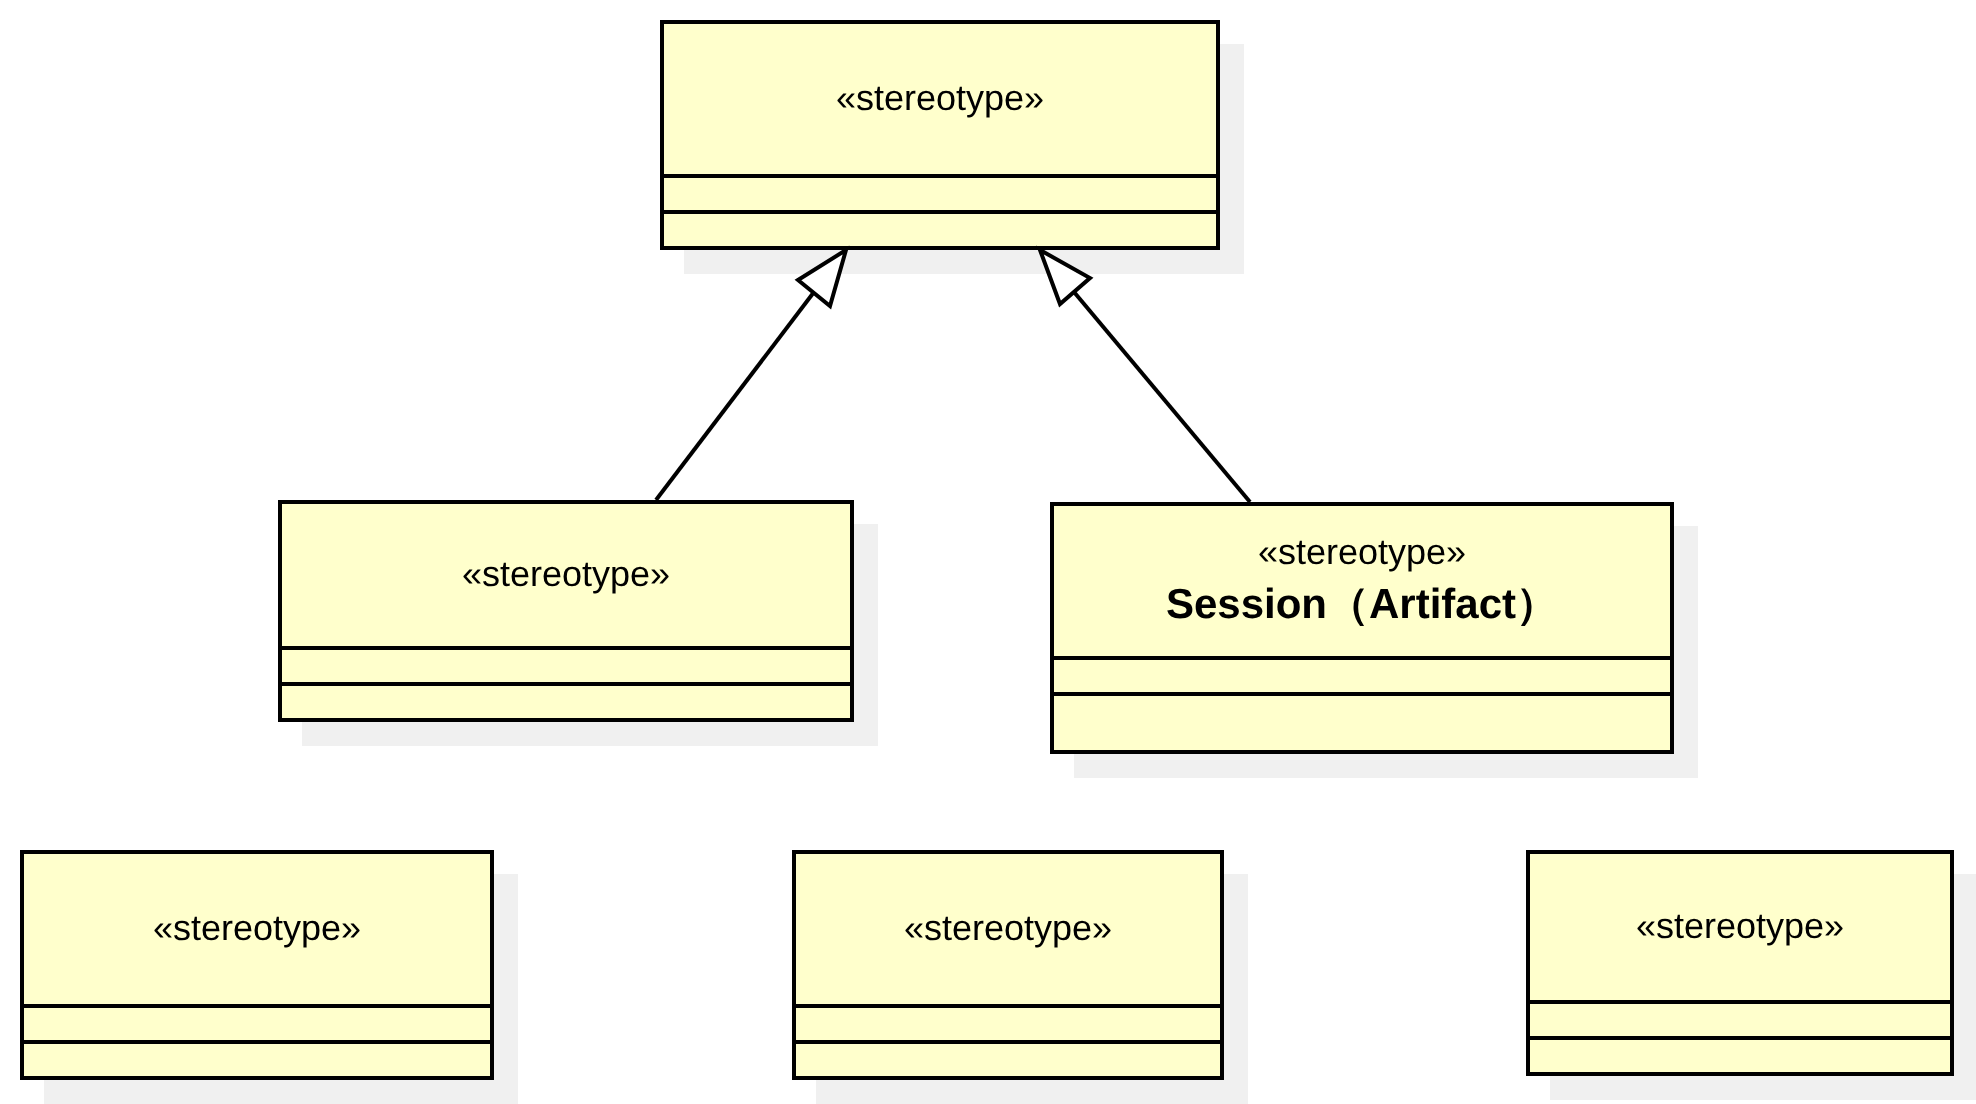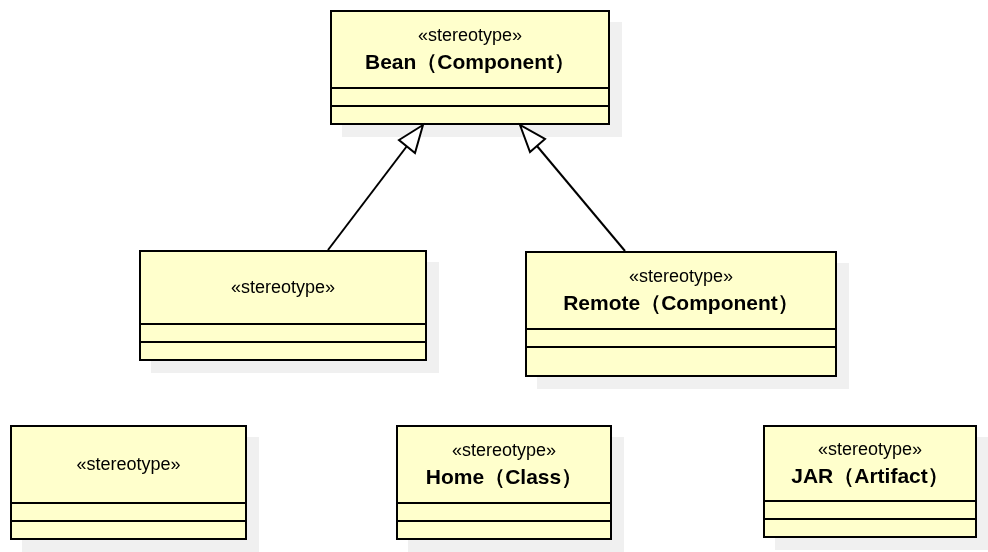--- a/index.html
+++ b/index.html
@@ -76,64 +76,61 @@
   .node-jar     { left: 763px; top: 425px; width: 214px; height: 113px; }
 </style>
 </head>
 <body>
 
 <div class="canvas">
 
   <div class="uml-node node-bean">
     <div class="title-compartment">
       <span class="stereotype-label">«stereotype»</span>
-      <span class="class-name">Bean（Component）</span>
     </div>
     <div class="compartment compartment-1"></div>
     <div class="compartment compartment-2"></div>
   </div>
 
   <div class="uml-node node-entity">
     <div class="title-compartment">
       <span class="stereotype-label">«stereotype»</span>
     </div>
     <div class="compartment compartment-1"></div>
     <div class="compartment compartment-2"></div>
   </div>
 
   <div class="uml-node node-session">
     <div class="title-compartment">
       <span class="stereotype-label">«stereotype»</span>
-      <span class="class-name">Remote（Component）</span>
+      <span class="class-name">Session（Artifact）</span>
     </div>
     <div class="compartment compartment-1"></div>
     <div class="compartment compartment-2"></div>
   </div>
 
   <div class="uml-node node-remote">
     <div class="title-compartment">
       <span class="stereotype-label">«stereotype»</span>
     </div>
     <div class="compartment compartment-1"></div>
     <div class="compartment compartment-2"></div>
   </div>
 
   <div class="uml-node node-home">
     <div class="title-compartment">
       <span class="stereotype-label">«stereotype»</span>
-      <span class="class-name">Home（Class）</span>
     </div>
     <div class="compartment compartment-1"></div>
     <div class="compartment compartment-2"></div>
   </div>
 
   <div class="uml-node node-jar">
     <div class="title-compartment">
       <span class="stereotype-label">«stereotype»</span>
-      <span class="class-name">JAR（Artifact）</span>
     </div>
     <div class="compartment compartment-1"></div>
     <div class="compartment compartment-2"></div>
   </div>
 
   <svg class="edges-layer" width="988" height="552" viewBox="0 0 988 552">
     <g>
       <line x1="328" y1="250" x2="407" y2="146"></line>
       <polygon points="423,125 399,140 415,153"></polygon>
     </g>

